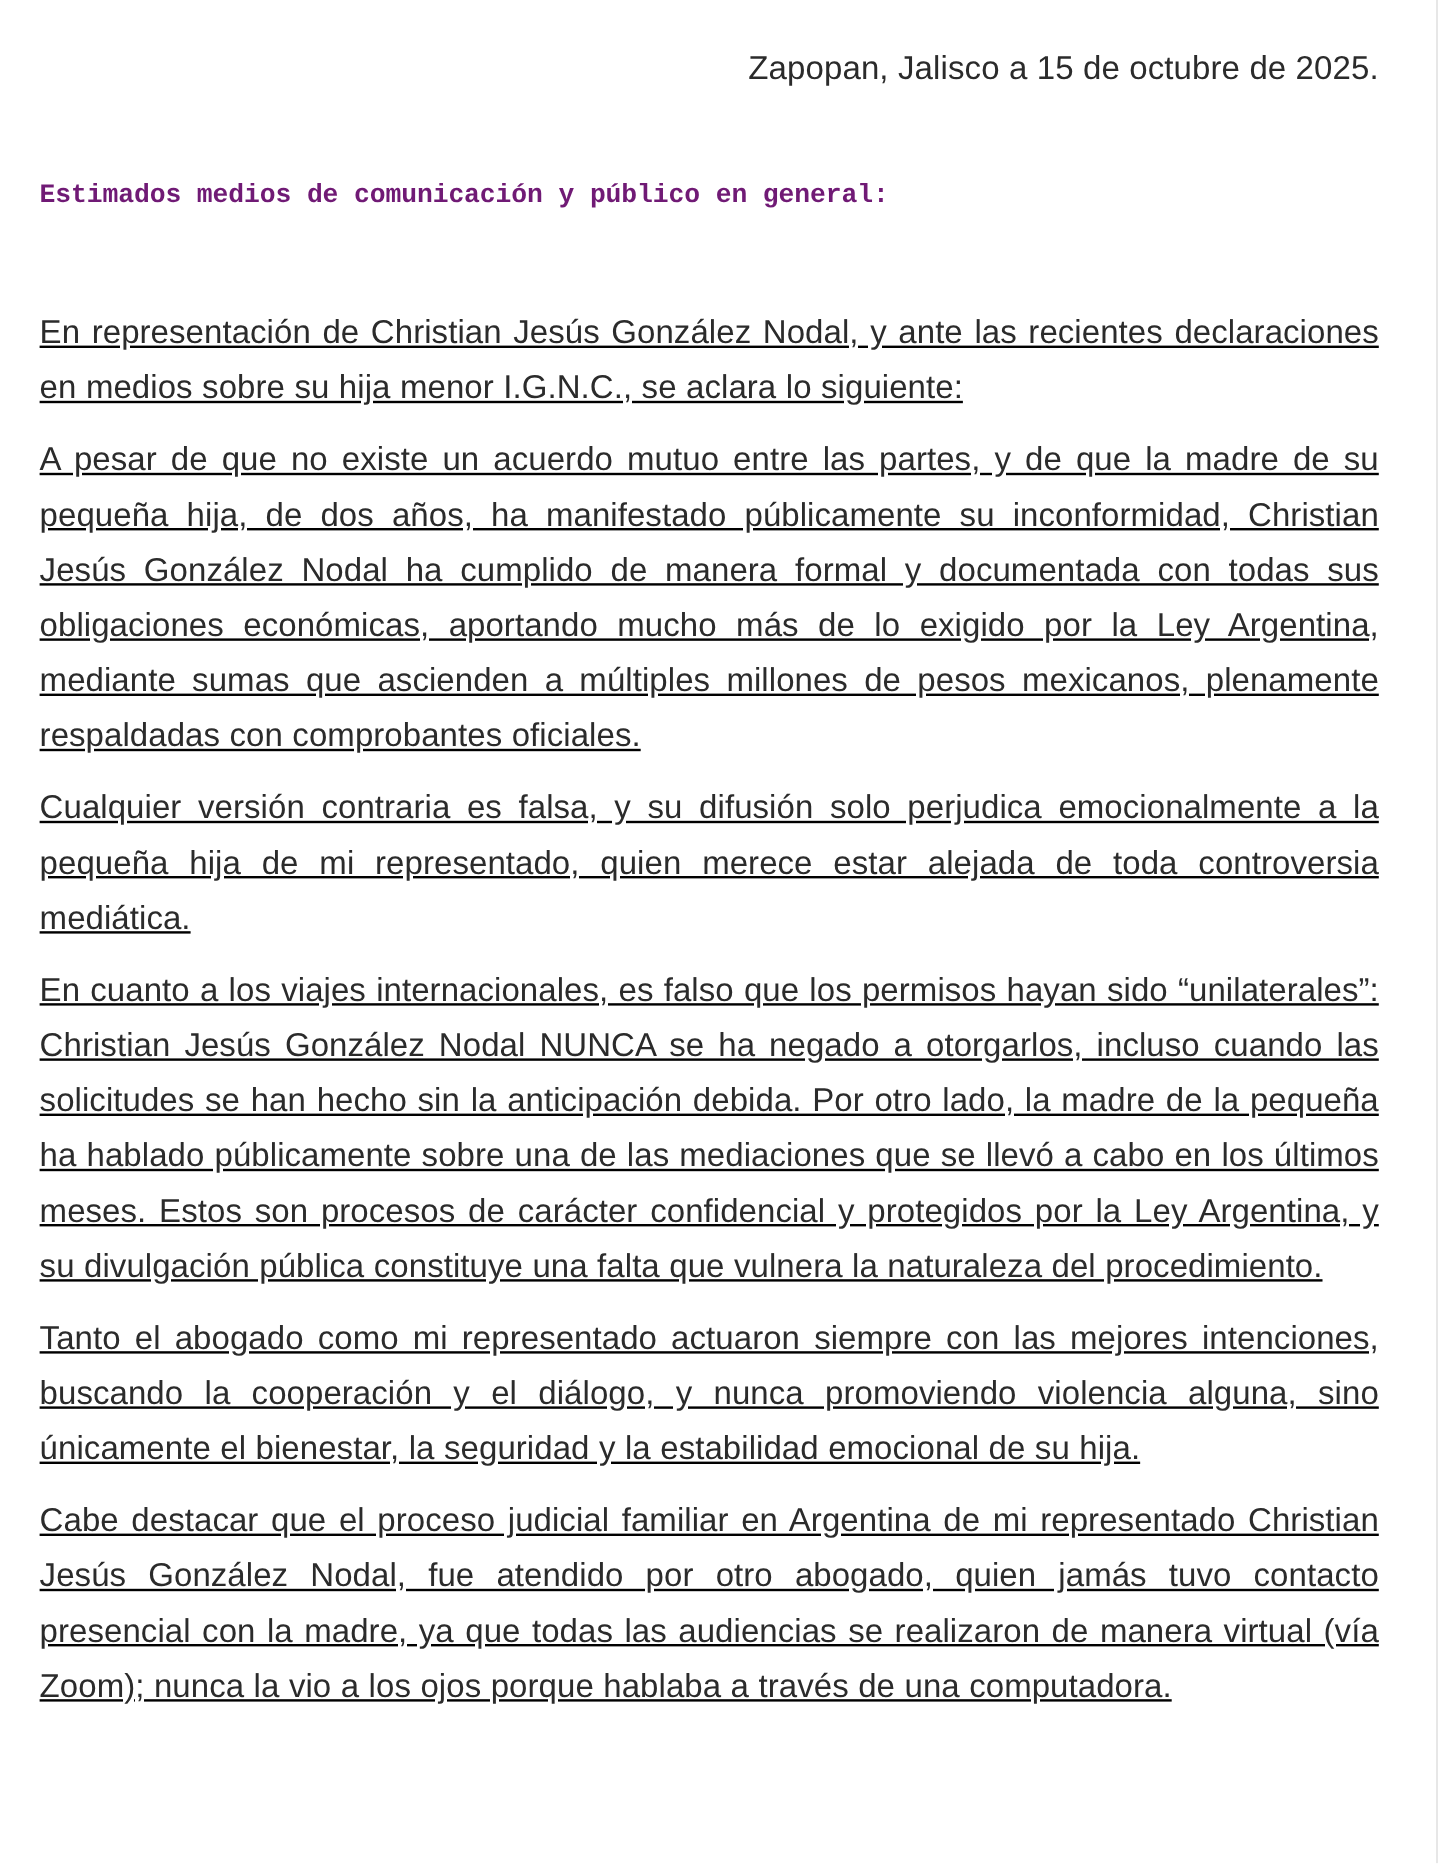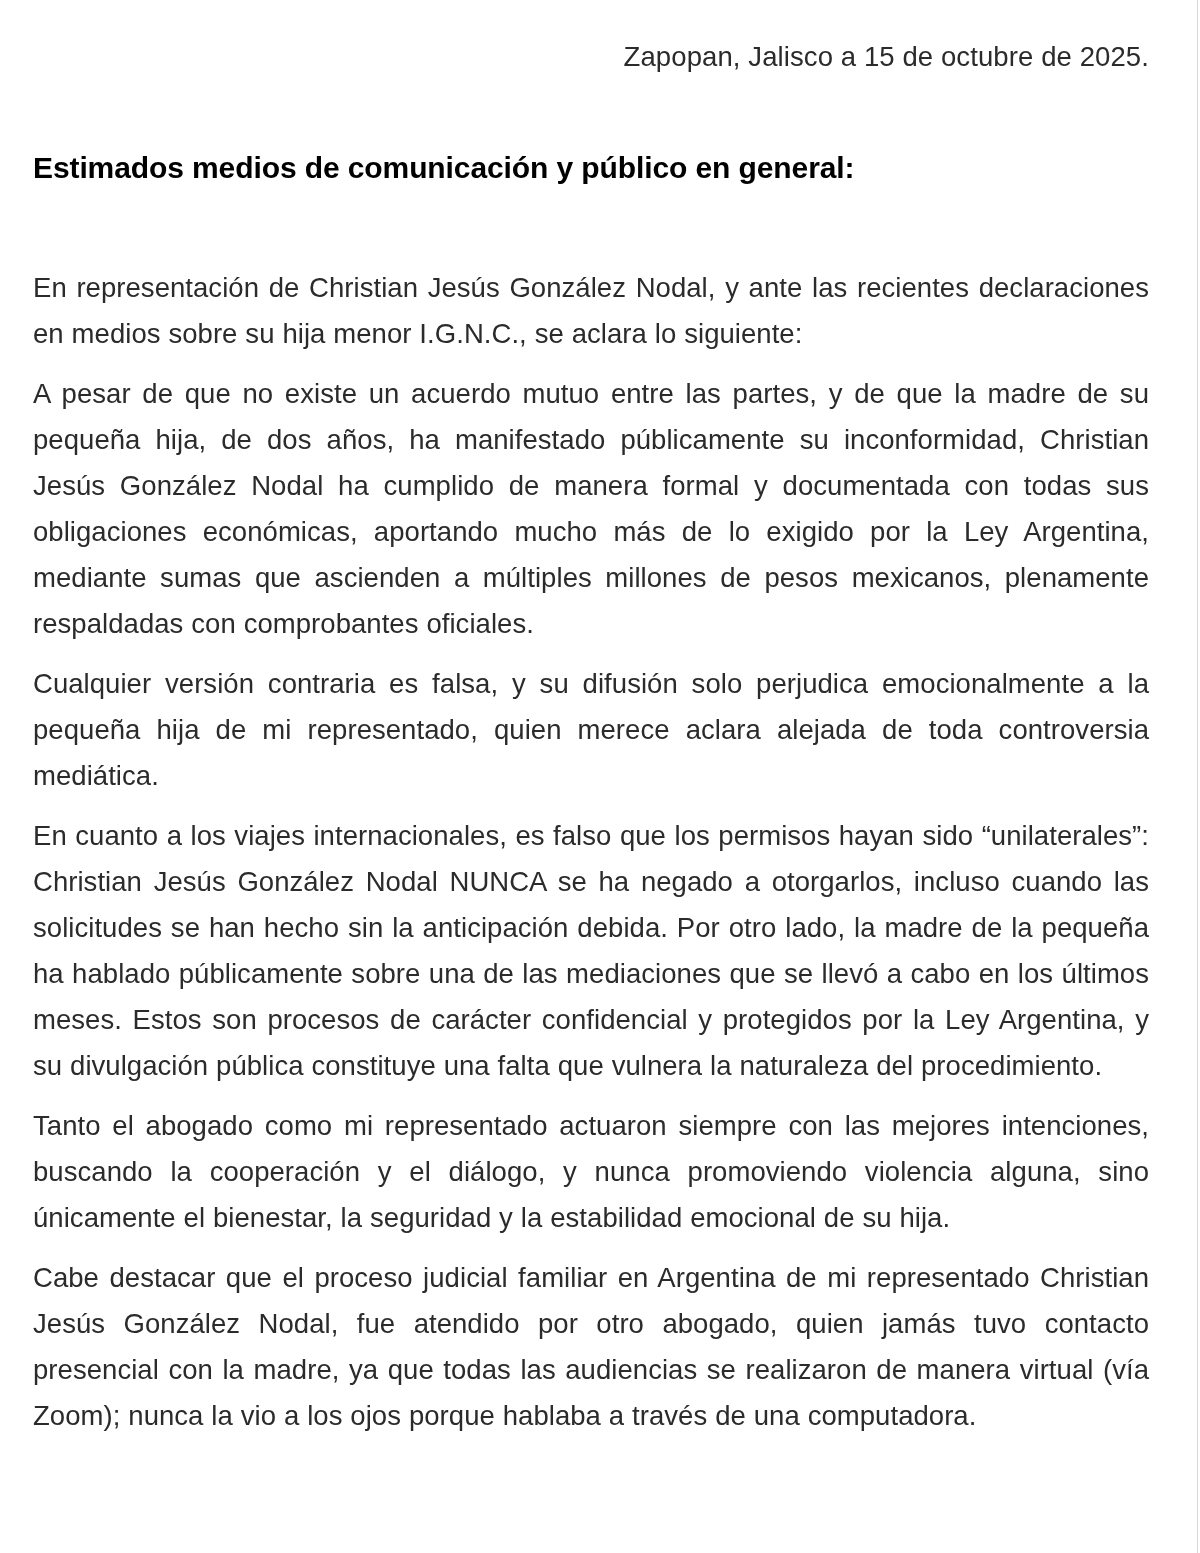--- a/index.html
+++ b/index.html
@@ -43,29 +43,31 @@
     text-align: right;
     font-size: 27.5px;
     line-height: 1.35;
     color: #2b2b2b;
     letter-spacing: 0.1px;
   }
 
   .salutation {
     margin: 0;
     padding-top: 73px;
-    font-size: 30px;
+    font-size: 22px;
     font-weight: bold;
     line-height: 1.35;
-    color: #000000;
+    color: #701a75;
     letter-spacing: -0.1px;
+    font-family: Liberation Mono, monospace;
   }
 
   .body-block {
     padding-top: 76px;
+    text-decoration: underline;
   }
 
   .para {
     margin: 0 0 14px 0;
     font-size: 27.5px;
     line-height: 46px;
     color: #2b2b2b;
     text-align: justify;
     text-justify: inter-word;
     letter-spacing: 0.05px;
@@ -85,20 +87,20 @@
 
   <div class="content">
 
     <p class="dateline">Zapopan, Jalisco a 15 de octubre de 2025.</p>
 
     <p class="salutation">Estimados medios de comunicación y público en general:</p>
 
     <div class="body-block">
       <p class="para">En representación de Christian Jesús González Nodal, y ante las recientes declaraciones en medios sobre su hija menor I.G.N.C., se aclara lo siguiente:</p>
       <p class="para">A pesar de que no existe un acuerdo mutuo entre las partes, y de que la madre de su pequeña hija, de dos años, ha manifestado públicamente su inconformidad, Christian Jesús González Nodal ha cumplido de manera formal y documentada con todas sus obligaciones económicas, aportando mucho más de lo exigido por la Ley Argentina, mediante sumas que ascienden a múltiples millones de pesos mexicanos, plenamente respaldadas con comprobantes oficiales.</p>
-      <p class="para">Cualquier versión contraria es falsa, y su difusión solo perjudica emocionalmente a la pequeña hija de mi representado, quien merece aclara alejada de toda controversia mediática.</p>
+      <p class="para">Cualquier versión contraria es falsa, y su difusión solo perjudica emocionalmente a la pequeña hija de mi representado, quien merece estar alejada de toda controversia mediática.</p>
       <p class="para">En cuanto a los viajes internacionales, es falso que los permisos hayan sido “unilaterales”: Christian Jesús González Nodal NUNCA se ha negado a otorgarlos, incluso cuando las solicitudes se han hecho sin la anticipación debida. Por otro lado, la madre de la pequeña ha hablado públicamente sobre una de las mediaciones que se llevó a cabo en los últimos meses. Estos son procesos de carácter confidencial y protegidos por la Ley Argentina, y su divulgación pública constituye una falta que vulnera la naturaleza del procedimiento.</p>
       <p class="para">Tanto el abogado como mi representado actuaron siempre con las mejores intenciones, buscando la cooperación y el diálogo, y nunca promoviendo violencia alguna, sino únicamente el bienestar, la seguridad y la estabilidad emocional de su hija.</p>
       <p class="para">Cabe destacar que el proceso judicial familiar en Argentina de mi representado Christian Jesús González Nodal, fue atendido por otro abogado, quien jamás tuvo contacto presencial con la madre, ya que todas las audiencias se realizaron de manera virtual (vía Zoom); nunca la vio a los ojos porque hablaba a través de una computadora.</p>
     </div>
 
   </div>
 </div>
 
 </body></html>

